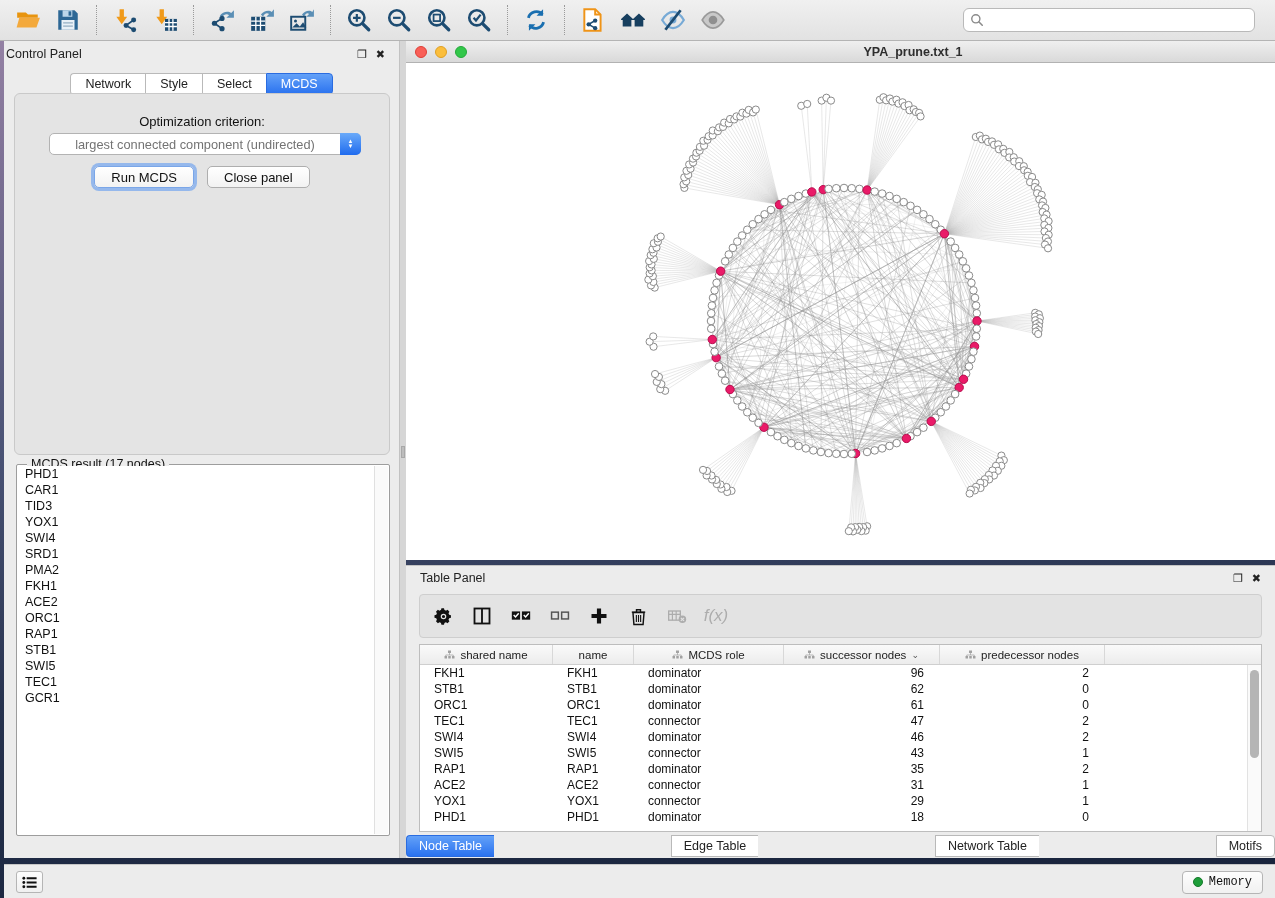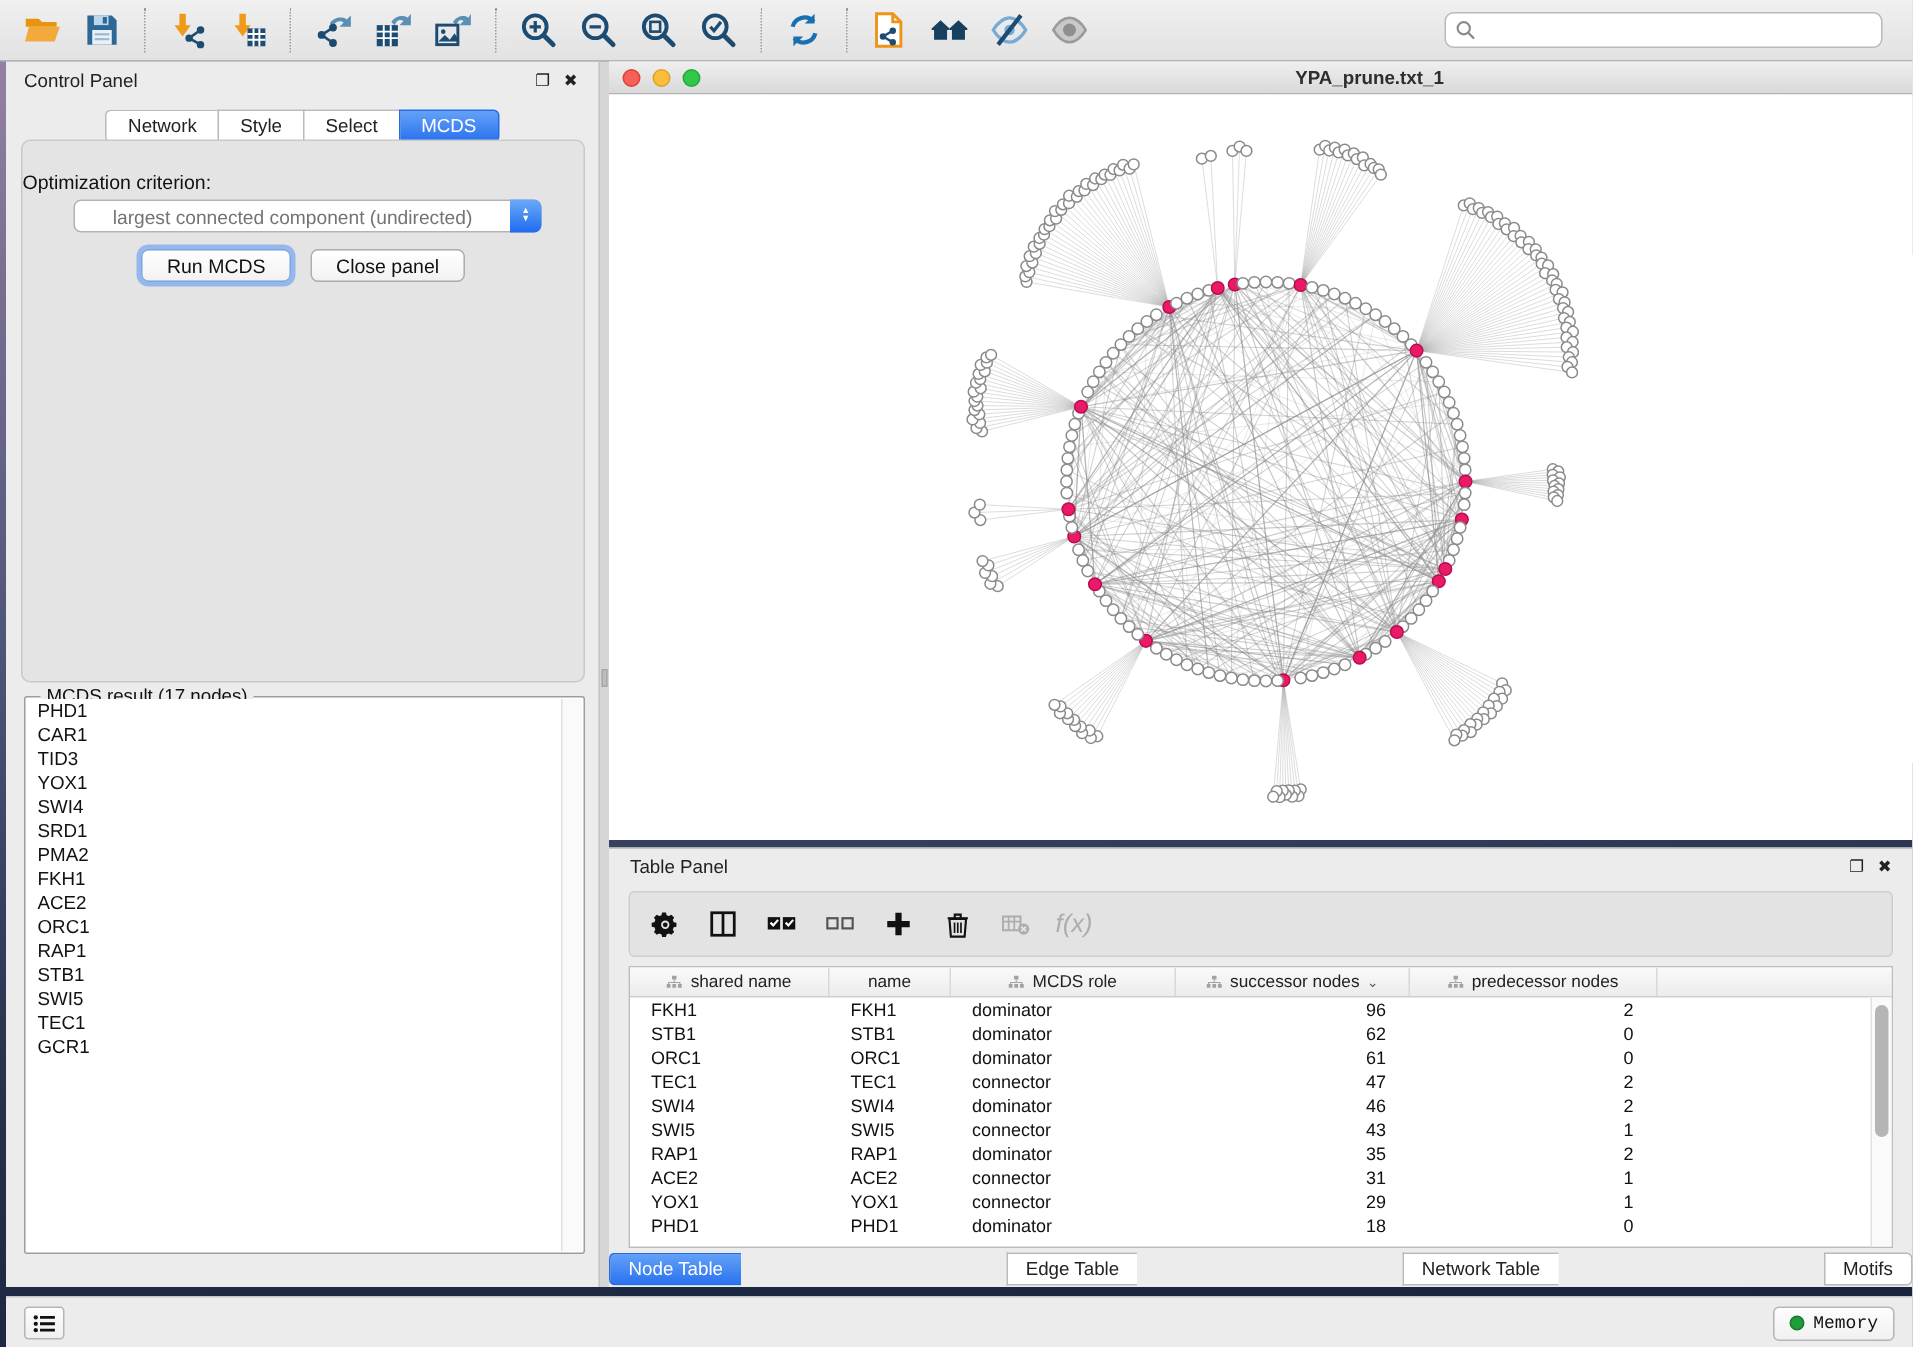--- a/index.html
+++ b/index.html
@@ -19,31 +19,31 @@
   .searchbox input { border:none; outline:none; flex:1; font-size:12px; background:transparent; }
 
   
   .panel-title { font-size:12.5px; color:#222; }
   .win-btns { display:flex; gap:9px; align-items:center; }
   .wbtn { font-size:11px; color:#222; cursor:pointer; line-height:1; }
 
   
   .control-panel { position:absolute; left:4px; top:41px; width:396px; height:817px;
     background:#ececec; border-right:1px solid #c2c2c2; }
-  .cp-head { height:26px; display:flex; align-items:center; padding:0 14px 0 12px; }
+  .cp-head { height:26px; display:flex; align-items:center; padding:0 14px 0 2px; }
   .cp-head .win-btns { margin-left:auto; }
   .seg-tabs { display:flex; justify-content:center; margin-top:6px; }
   .seg { background:#fff; border:1px solid #b9b9b9; border-right:none; padding:3px 14px;
     font-size:12.5px; color:#222; cursor:pointer; }
   .seg:first-child { border-radius:4px 0 0 4px; }
   .seg:last-child { border-right:1px solid #b9b9b9; border-radius:0 4px 4px 0; }
   .seg.active { background:linear-gradient(#63a1f8,#2a72ef); color:#fff; border-color:#2a6ce0; }
   .cp-inset { position:absolute; left:10px; top:52px; width:376px; height:362px;
     background:#e4e4e4; border:1px solid #c9c9c9; border-radius:6px; }
-  .opt-label { margin-top:20px; font-size:13px; color:#111; }
+  .opt-label { text-align:center; margin-top:20px; font-size:13px; color:#111; }
   .dropdown { position:absolute; left:34px; top:39px; width:312px; height:22px; background:#fff;
     border:1px solid #b3b3b3; border-radius:5px; display:flex; align-items:center; cursor:pointer; }
   .dropdown .dd-text { flex:1; text-align:center; font-size:12.8px; color:#737373; }
   .dd-stepper { width:21px; height:22px; margin-right:-1px; border-radius:0 5px 5px 0;
     background:linear-gradient(#6aaaf9,#1f6bee); display:flex; flex-direction:column;
     align-items:center; justify-content:center; color:#fff; font-size:6px; line-height:5px; }
   .btn-row { position:absolute; left:0; top:72px; width:100%; display:flex; justify-content:center; gap:13px; }
   .mac-btn { background:linear-gradient(#ffffff,#f2f2f2); border:1px solid #aeaeae; border-radius:5px;
     font-size:13px; color:#111; padding:2px 16px; height:22px; cursor:pointer; font-family:"Liberation Sans",sans-serif; }
   .mac-btn.focus { box-shadow:0 0 0 3px rgba(106,160,240,.65); border-color:#7aa6e8; }

